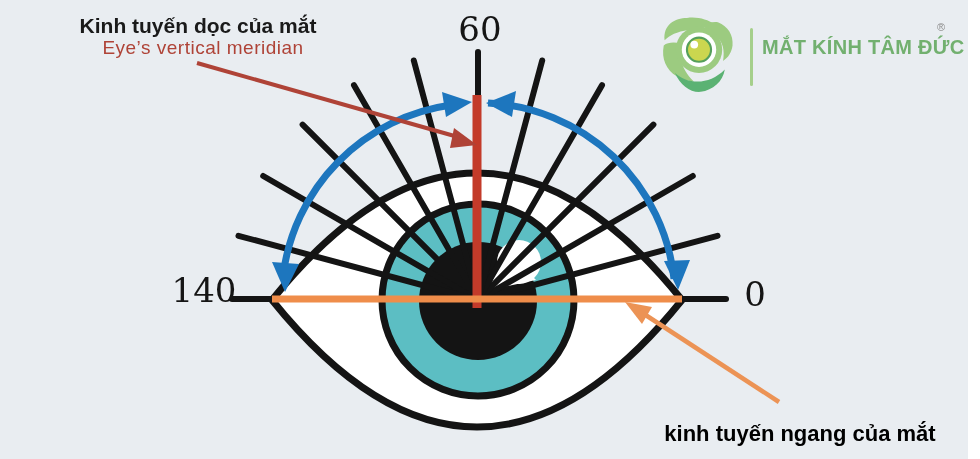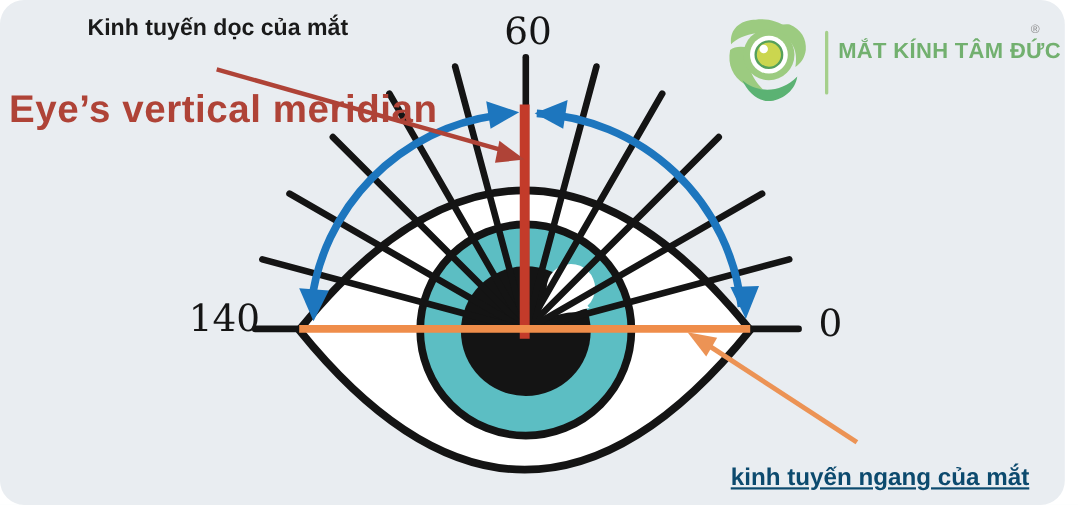--- a/index.html
+++ b/index.html
@@ -7,28 +7,27 @@
     --iris:#5CBEC3; --red-line:#C33B2A; --red-text:#AF4337;
     --orange-line:#EF8D4A; --orange-text:#DE9257; --blue:#1D76BE;
     --logo-green-light:#9CCB80; --logo-green-dark:#5BB273; --logo-yellow:#CBD64F;
     --logo-text-green:#72B06F; --logo-text-gray:#56575B; --logo-separator:#A5CF8B;
   }
   html,body{margin:0;padding:0;}
   .stage{
     position:relative; width:968px; height:459px; overflow:hidden;
     background:var(--bg);
     font-family:"Liberation Sans", sans-serif;
-    border-radius:22px;
   }
   .stage svg.diagram{position:absolute; left:0; top:0;}
   .label{position:absolute; white-space:nowrap; transform:translateX(-50%); line-height:1.05;}
   .vi-top{left:198px; top:15px; font-size:21px; font-weight:700; color:#1A1A1A;}
-  .en-top{left:203px; top:38px; font-size:35px; font-weight:700; letter-spacing:.5px; color:var(--red-text);margin-top:44px;}
+  .en-top{left:203px; top:38px; font-size:19px; font-weight:400; letter-spacing:.5px; color:var(--red-text);}
   .en-bottom{left:795px; top:394px; font-size:28px; font-weight:400; letter-spacing:.5px; color:var(--orange-text);}
-  .vi-bottom{left:800px; top:422px; font-size:22px; font-weight:700; color:#0c4a6e;text-decoration:underline;}
+  .vi-bottom{left:800px; top:422px; font-size:22px; font-weight:700; color:#000000;}
   .degree{font-family:"DejaVu Serif", serif; font-weight:500; font-size:34px; color:#151515;}
   .deg-90{left:480px; top:12px;}
   .deg-180{left:204px; top:273px;}
   .deg-0{left:755px; top:277px;}
   
   .logo{position:absolute; left:656px; top:11px; width:310px; height:90px;}
   .logo .icon{position:absolute; left:0; top:0; width:86px; height:86px;}
   .logo .sep{position:absolute; left:94px; top:17px; width:3px; height:58px; background:var(--logo-separator); border-radius:2px;}
   .logo .brand{position:absolute; left:106px; top:25px; font-size:20px; font-weight:700; letter-spacing:.3px; color:var(--logo-text-green); white-space:nowrap;}
   .logo .tagline{position:absolute; left:106px; top:50px; font-size:14.5px; font-weight:500; color:var(--logo-text-gray); white-space:nowrap;}

